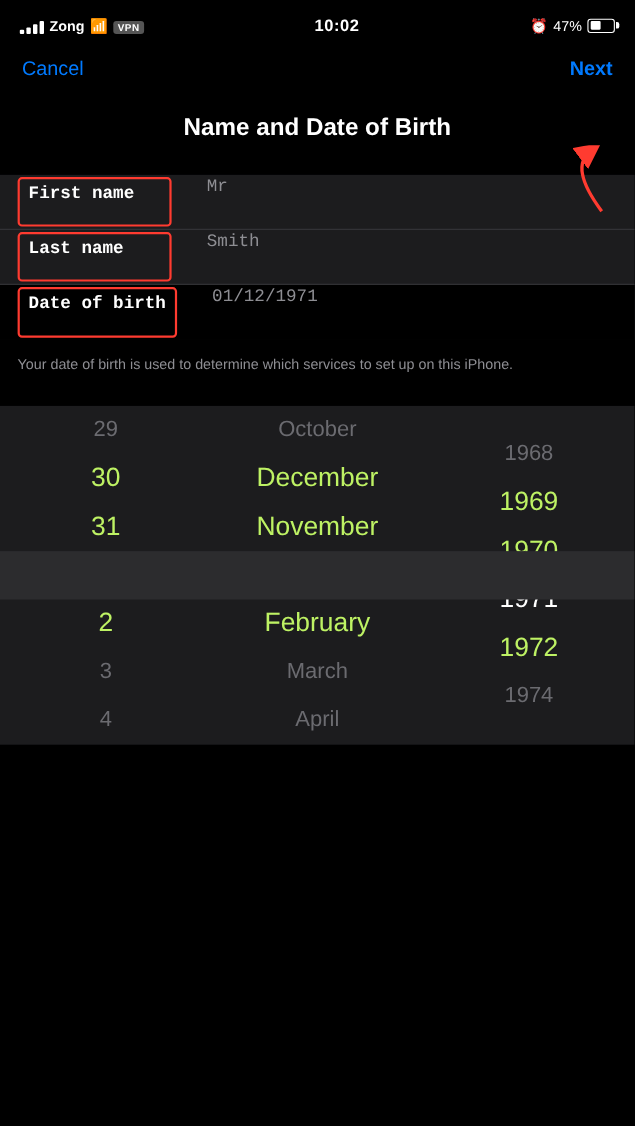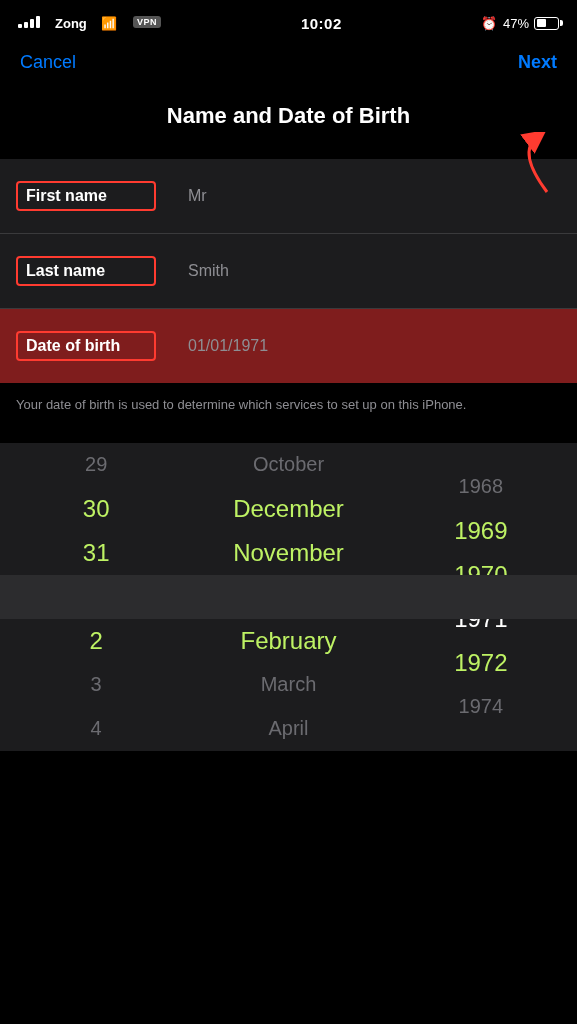--- a/index.html
+++ b/index.html
@@ -17,22 +17,22 @@
     .status-bar {
       display: flex;
       justify-content: space-between;
       align-items: center;
       padding: 6px 18px 4px 18px;
       height: 44px;
       background: #000;
     }
     .status-left {
       display: flex;
-      align-items: flex-start;
-      gap: 15px;
+      align-items: flex-end;
+      gap: 5px;
       font-size: 13px;
       font-weight: 600;
     }
     .status-center {
       font-size: 15px;
       font-weight: 600;
       letter-spacing: 0.5px;
     }
     .status-right {
       display: flex;
@@ -132,25 +132,25 @@
     }
 
     
     .form-section {
       background: #1c1c1e;
       border-radius: 0;
     }
 
     .form-row {
       display: flex;
-      align-items: center;
-      padding: 22px 16px;
+      padding: 2px 16px;
       border-bottom: 0.5px solid #3a3a3c;
       background: #1c1c1e;
       min-height: 50px;
+      font-family: Liberation Mono, monospace;
     }
     .form-row:last-child {
       border-bottom: none;
     }
 
     .form-label {
       font-size: 16px;
       font-weight: 600;
       color: #fff;
       min-width: 140px;
@@ -160,21 +160,21 @@
     }
 
     .form-value {
       font-size: 16px;
       color: #8e8e93;
       margin-left: 32px;
     }
 
     
     .form-row-active {
-      background: #7f1d1d;
+      background: #000000;
     }
 
     
     .description-section {
       background: #000;
       padding: 12px 16px 28px 16px;
     }
     .description-text {
       font-size: 13px;
       color: #8e8e93;
@@ -303,21 +303,21 @@
     <span class="form-value">Mr</span>
   </div>
 
   <div class="form-row">
     <span class="form-label">Last name</span>
     <span class="form-value">Smith</span>
   </div>
 
   <div class="form-row form-row-active">
     <span class="form-label">Date of birth</span>
-    <span class="form-value">01/01/1971</span>
+    <span class="form-value">01/12/1971</span>
   </div>
 </div>
 
 <div class="description-section">
   <p class="description-text">Your date of birth is used to determine which services to set up on this iPhone.</p>
 </div>
 
 <div class="date-picker">
   <div class="picker-columns">
 

